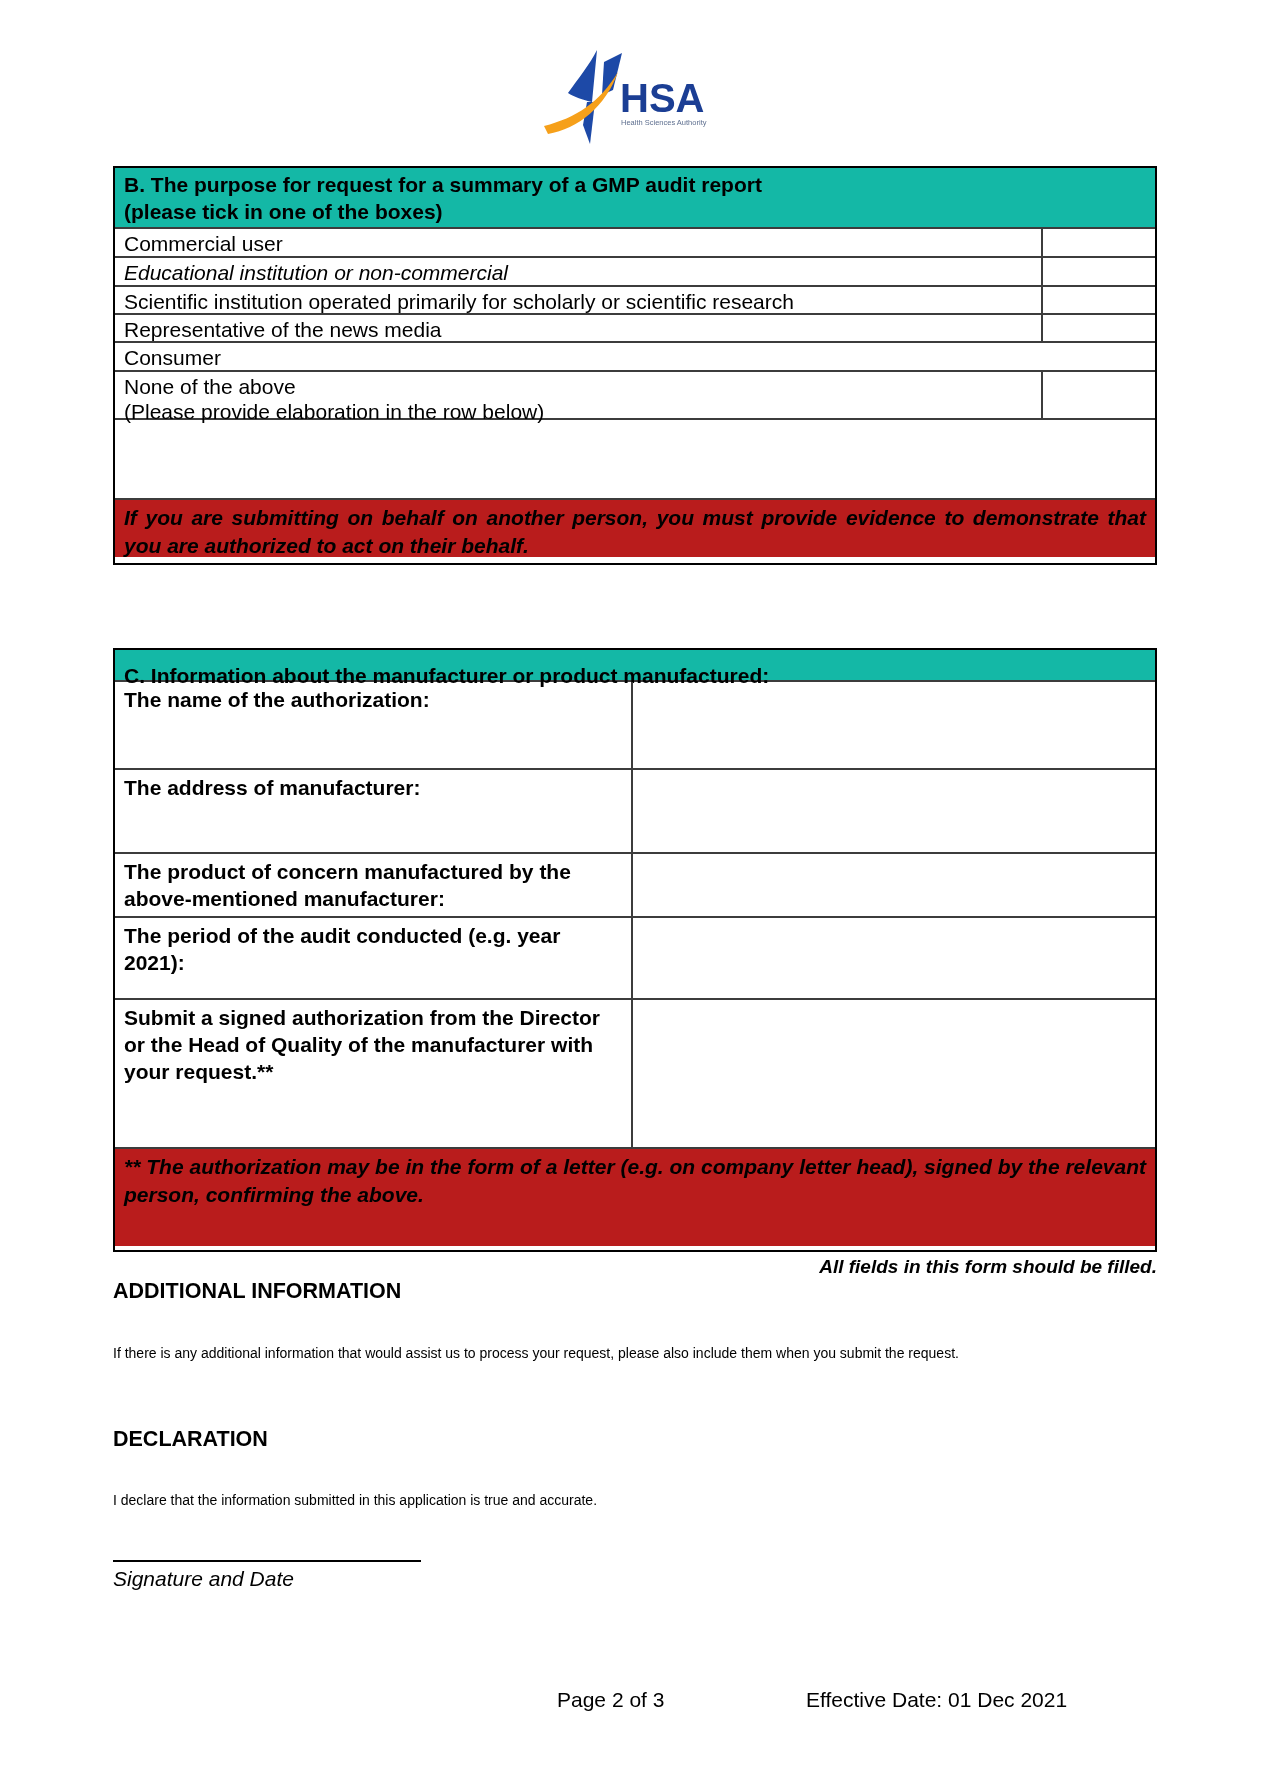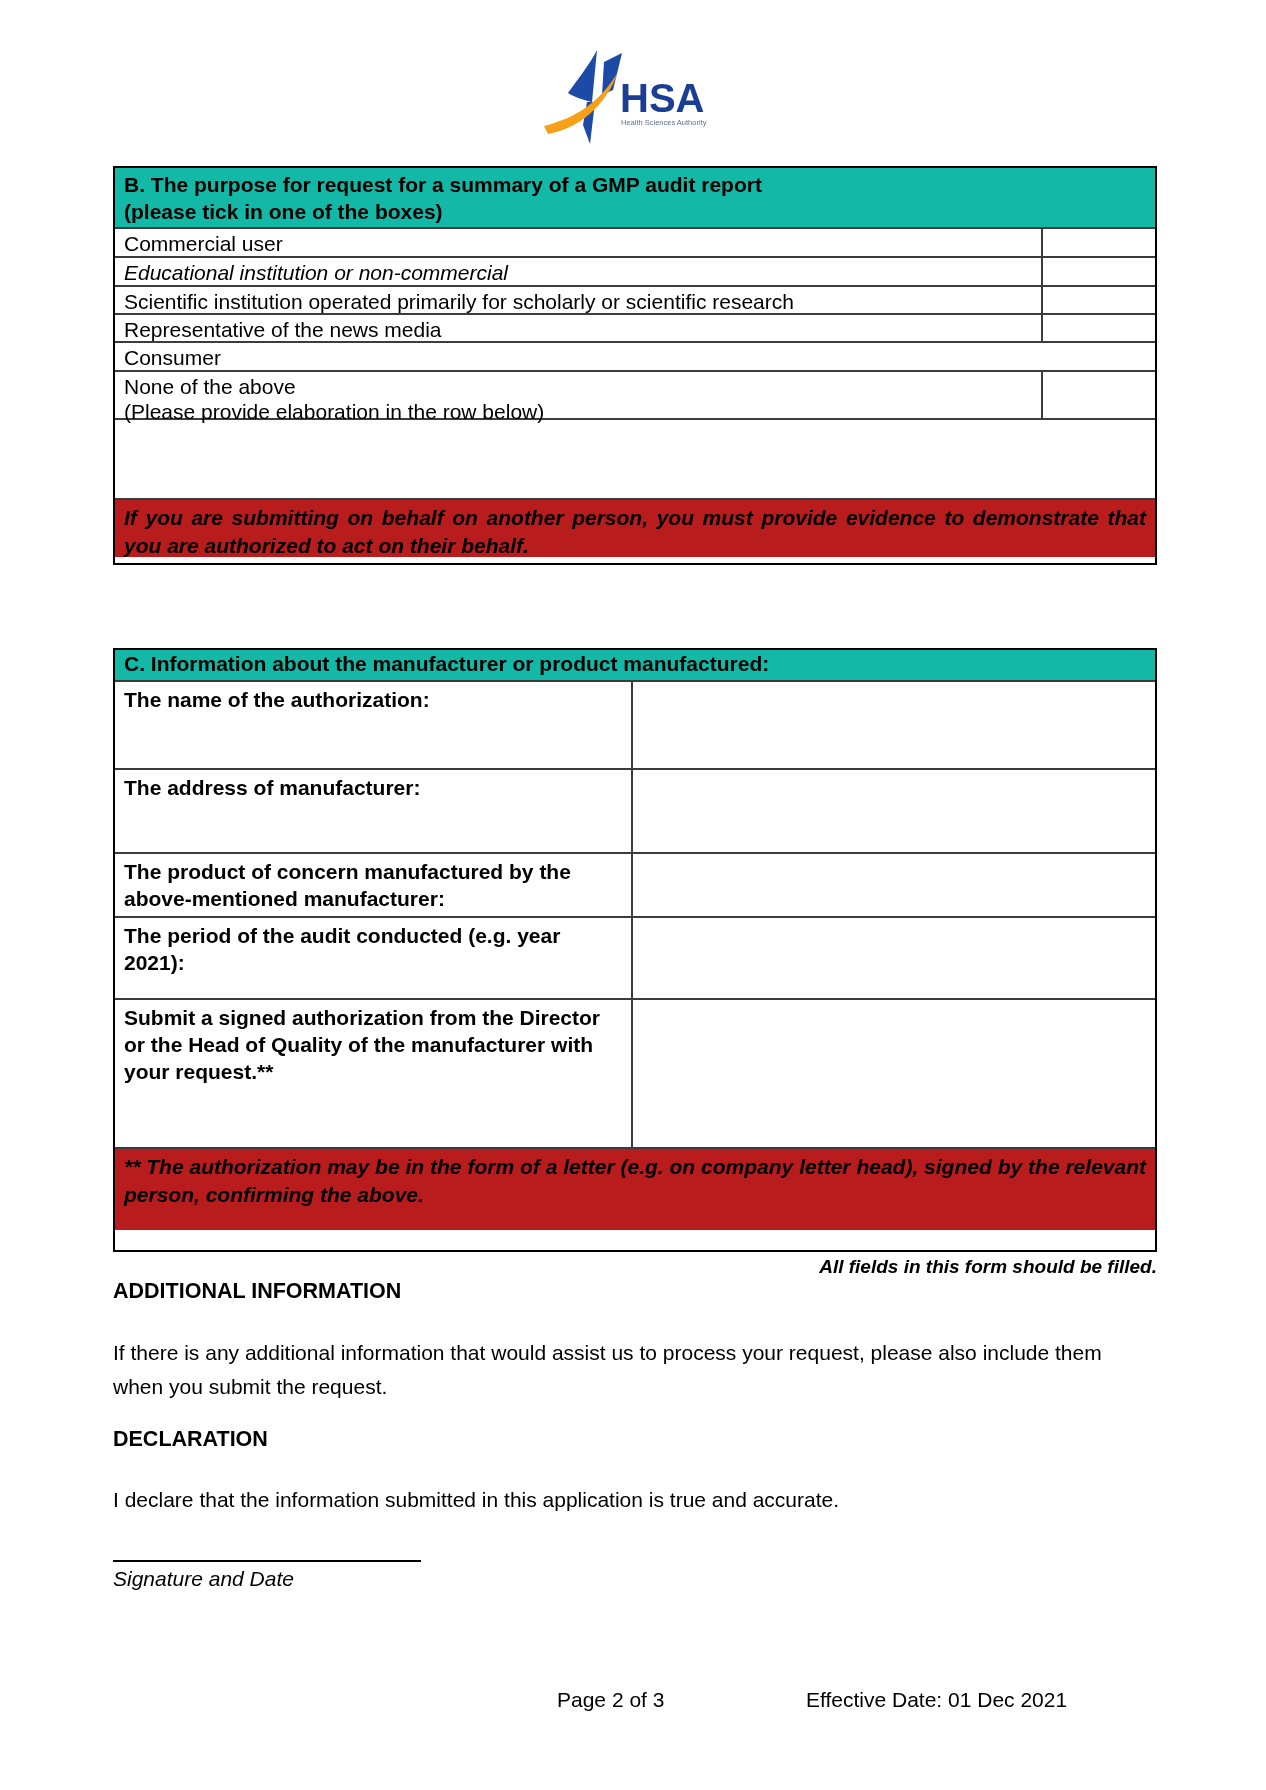--- a/index.html
+++ b/index.html
@@ -21,28 +21,28 @@
   
   .tableB{top:166px;height:399px;}
   .b-header{height:59px;}
   .b-label{flex:1;font-size:21px;line-height:25px;}
   .b-check{width:114px;border-left:2px solid #3c3c3c;box-sizing:border-box;}
   .b-sub{font-size:21px;line-height:25px;}
   .b-empty{height:80px;border-top:2px solid #3c3c3c;box-sizing:border-box;}
   .b-note{height:59px;}
   
   .tableC{top:648px;height:604px;}
-  .c-header{height:30px;line-height:24px;padding:2px 9px;}
+  .c-header{height:30px;line-height:24px;padding:14px 9px;}
   .c-label{width:518px;border-right:2px solid #3c3c3c;font-weight:bold;font-size:21px;line-height:27px;padding:4px 12px 4px 9px;box-sizing:border-box;}
   .c-value{flex:1;}
-  .c-note{height:83px;}
+  .c-note{height:99px;}
   
   .all-fields{position:absolute;left:113px;top:1256px;width:1044px;text-align:right;font-weight:bold;font-style:italic;font-size:19px;}
   .h-block{position:absolute;left:113px;font-weight:bold;font-size:21.5px;}
-  .p-block{position:absolute;left:113px;width:1044px;font-size:21px;line-height:34px;}
+  .p-block{position:absolute;left:113px;width:1044px;font-size:14px;line-height:34px;}
   .h-additional{top:1279px;}
   .p-additional{top:1336px;}
   .h-declaration{top:1427px;}
   .p-declaration{top:1483px;}
   .signature{position:absolute;left:113px;top:1560px;width:308px;border-top:2px solid #000;padding-top:5px;font-style:italic;font-size:21px;}
   .footer-page{position:absolute;left:557px;top:1688px;font-size:21px;}
   .footer-date{position:absolute;left:806px;top:1688px;font-size:21px;}
 </style>
 </head>
 <body>

